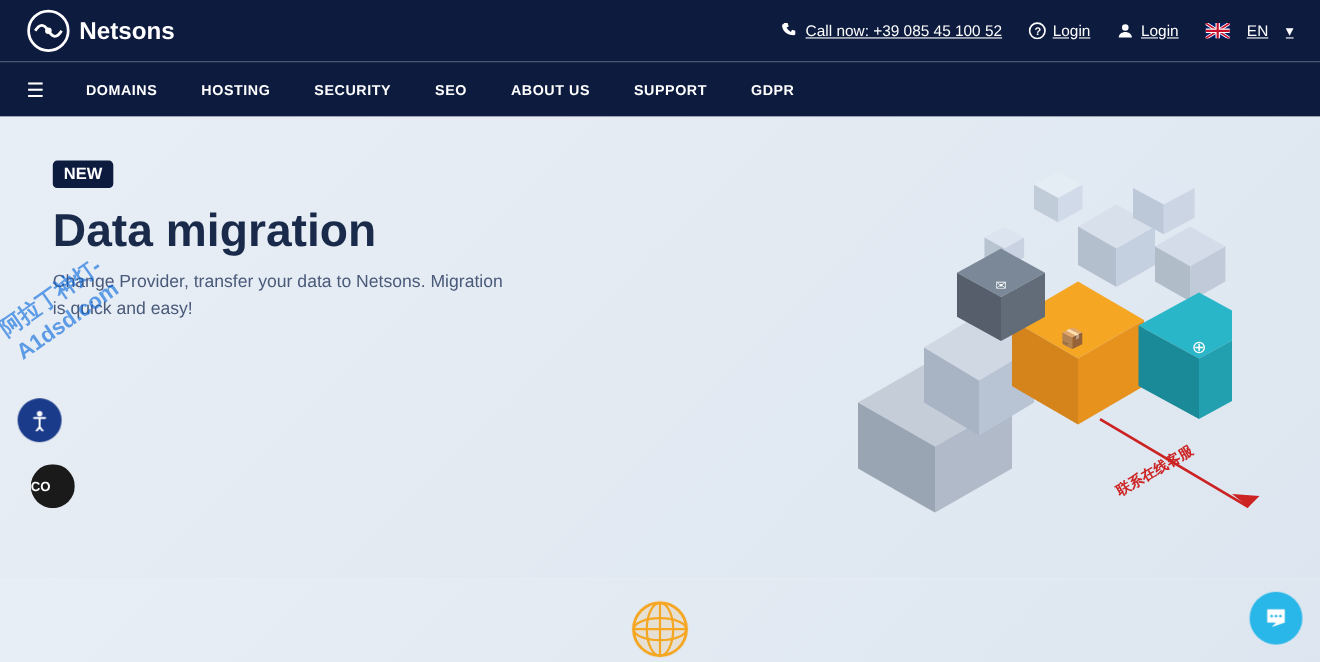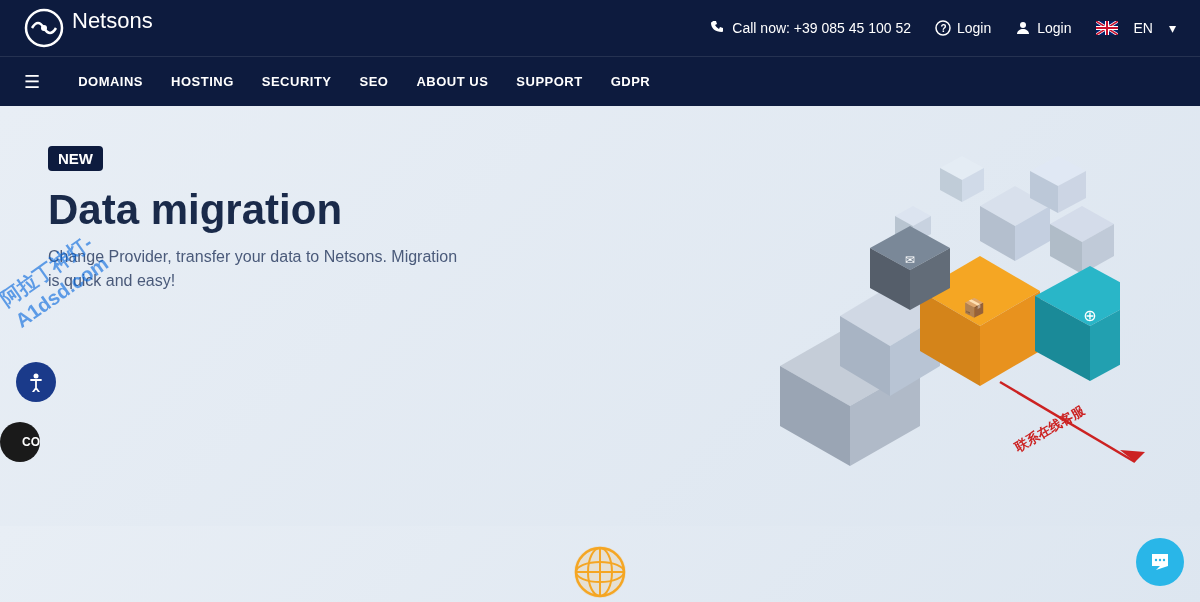--- a/index.html
+++ b/index.html
@@ -9,36 +9,38 @@
     .top-bar {
       background: #0d1b3e;
       display: flex;
       align-items: center;
       justify-content: space-between;
       padding: 0 24px;
       height: 56px;
     }
     .logo {
       display: flex;
+      align-items: center;
       gap: 8px;
       color: white;
       font-size: 22px;
-      font-weight: 400;
+      font-weight: 700;
       text-decoration: none;
     }
     .logo-icon {
       width: 40px;
       height: 40px;
     }
     .top-right {
       display: flex;
       align-items: center;
       gap: 24px;
       color: white;
       font-size: 14px;
+      text-decoration: underline;
     }
     .top-right-item {
       display: flex;
       align-items: center;
       gap: 6px;
       color: white;
       cursor: pointer;
     }
     .flag-img {
       display: inline-flex;
@@ -57,21 +59,21 @@
     }
     .hamburger {
       color: white;
       font-size: 18px;
       margin-right: 24px;
       cursor: pointer;
     }
     .nav-links {
       display: flex;
       align-items: flex-start;
-      gap: 0;
+      gap: 12px;
       flex: 1;
     }
     .nav-link {
       color: white;
       font-size: 13px;
       font-weight: 600;
       text-decoration: none;
       padding: 0 14px;
       height: 50px;
       display: flex;
@@ -189,29 +191,29 @@
       justify-content: center;
       color: white;
       font-size: 22px;
       cursor: pointer;
       z-index: 100;
     }
 
     
     .co-badge {
       position: fixed;
-      left: 0;
+      left: 28px;
       bottom: 140px;
       width: 40px;
       height: 40px;
       background: #1a1a1a;
       border-radius: 50%;
       display: flex;
       align-items: center;
-      justify-content: flex-end;
+      justify-content: flex-start;
       color: white;
       font-size: 12px;
       font-weight: 700;
       cursor: pointer;
       z-index: 100;
     }
 
     
     .watermark {
       position: absolute;

